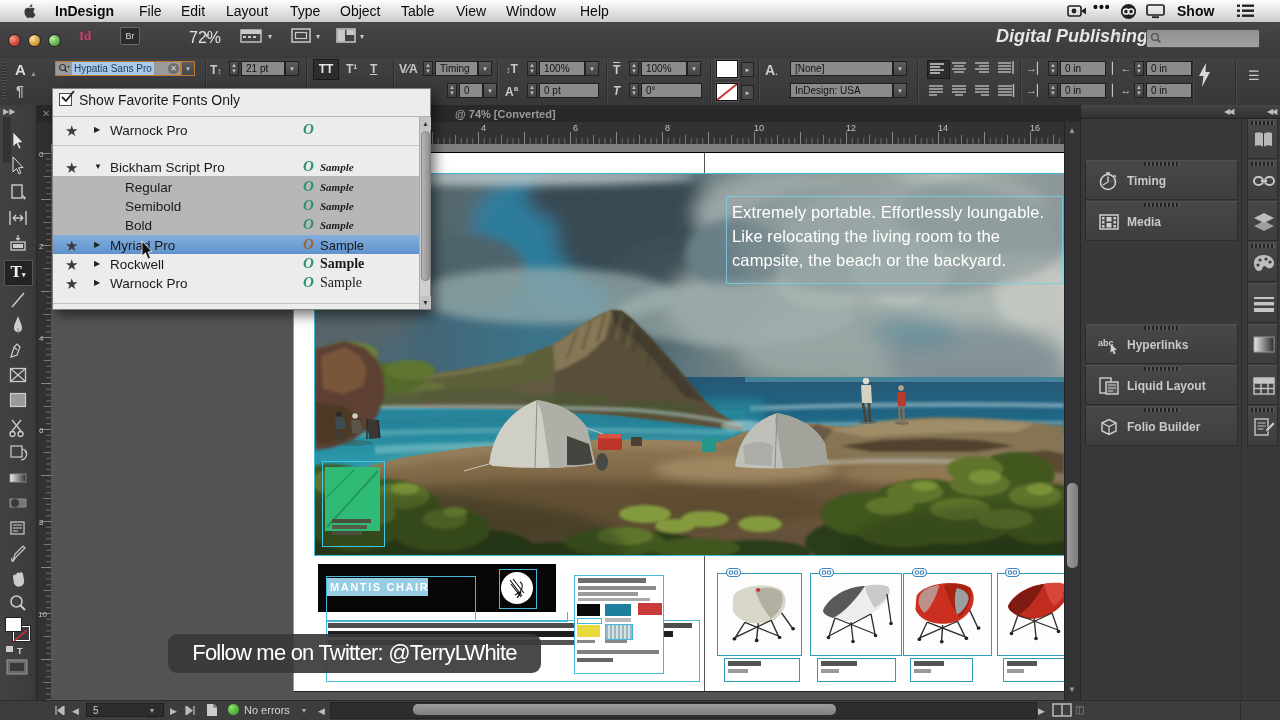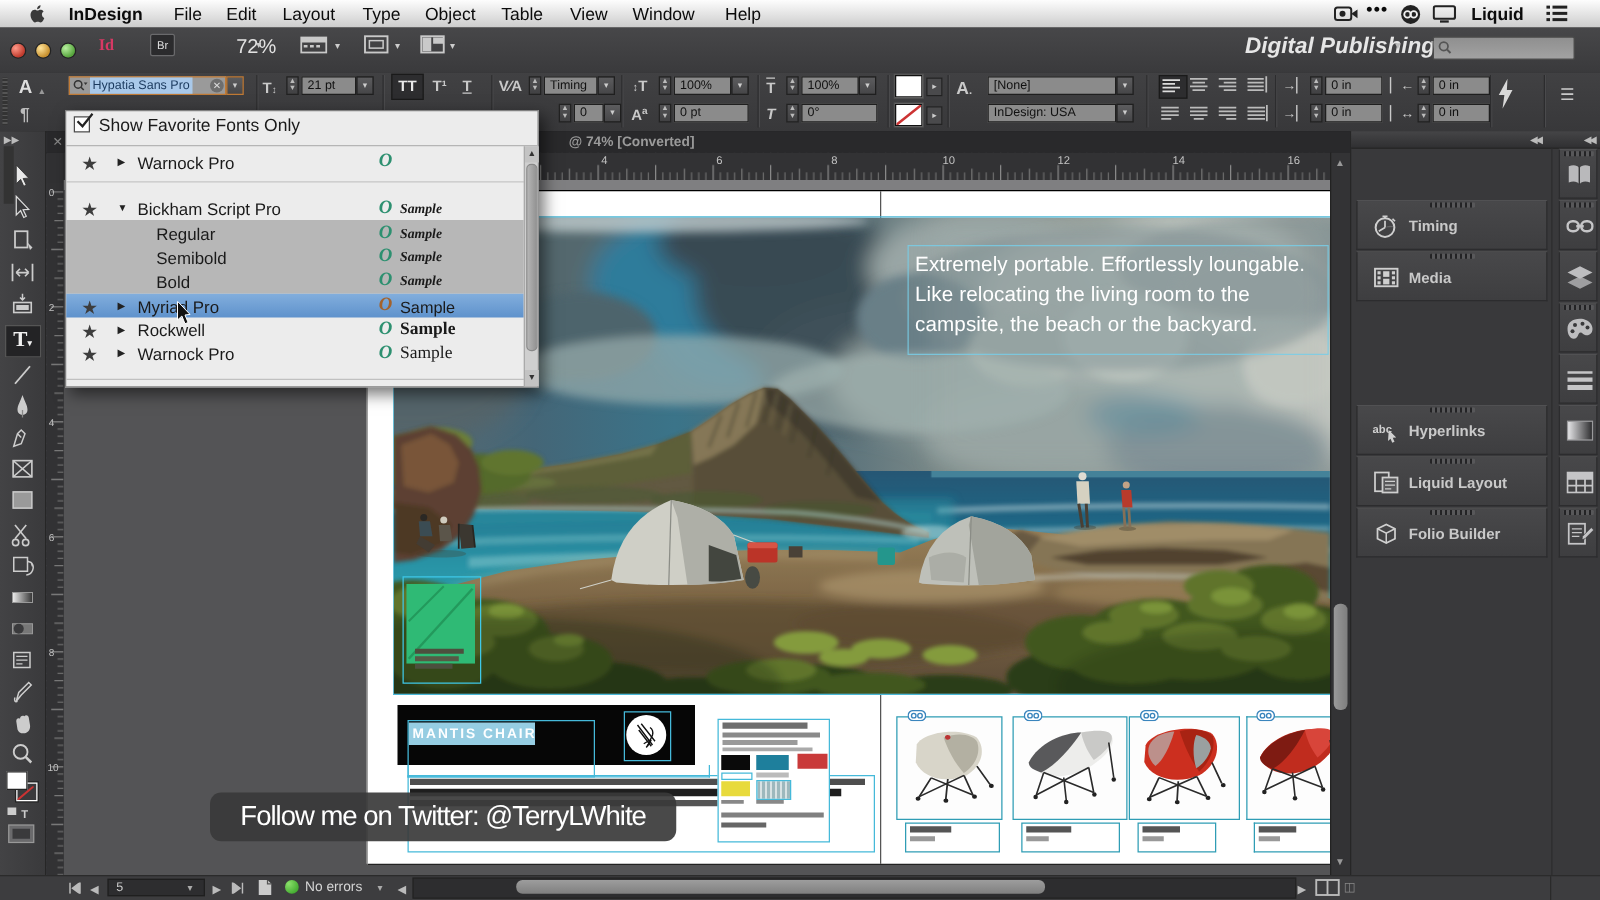--- a/index.html
+++ b/index.html
@@ -43,21 +43,21 @@
       <circle cx="8.5" cy="8.5" r="7.6" fill="#222"></circle>
       <g fill="none" stroke="#f0f0f0" stroke-width="1.5">
         <circle cx="6" cy="8.5" r="2.6"></circle>
         <circle cx="11" cy="8.5" r="2.6"></circle>
       </g>
     </svg>
   <svg class="mi" style="left:1146px;top:4px;" width="19" height="15" viewBox="0 0 19 15">
       <rect x="1" y="1" width="17" height="10" rx="1.5" fill="none" stroke="#222" stroke-width="1.7"></rect>
       <rect x="6" y="12.3" width="7" height="1.8" fill="#222"></rect>
     </svg>
-  <div class="mi" style="left:1177px;font-weight:bold;">Liquid</div>
+  <div class="mi" style="left:1177px;font-weight:bold;">Show</div>
   <svg class="mi" style="left:1237px;top:4px;" width="17" height="14" viewBox="0 0 17 14">
       <g fill="#222">
         <rect x="0" y="0.5" width="3" height="2.4"></rect>
         <rect x="5" y="0.5" width="12" height="2.4"></rect>
         <rect x="0" y="5.5" width="3" height="2.4"></rect>
         <rect x="5" y="5.5" width="12" height="2.4"></rect>
         <rect x="0" y="10.5" width="3" height="2.4"></rect>
         <rect x="5" y="10.5" width="12" height="2.4"></rect>
       </g>
     </svg>

